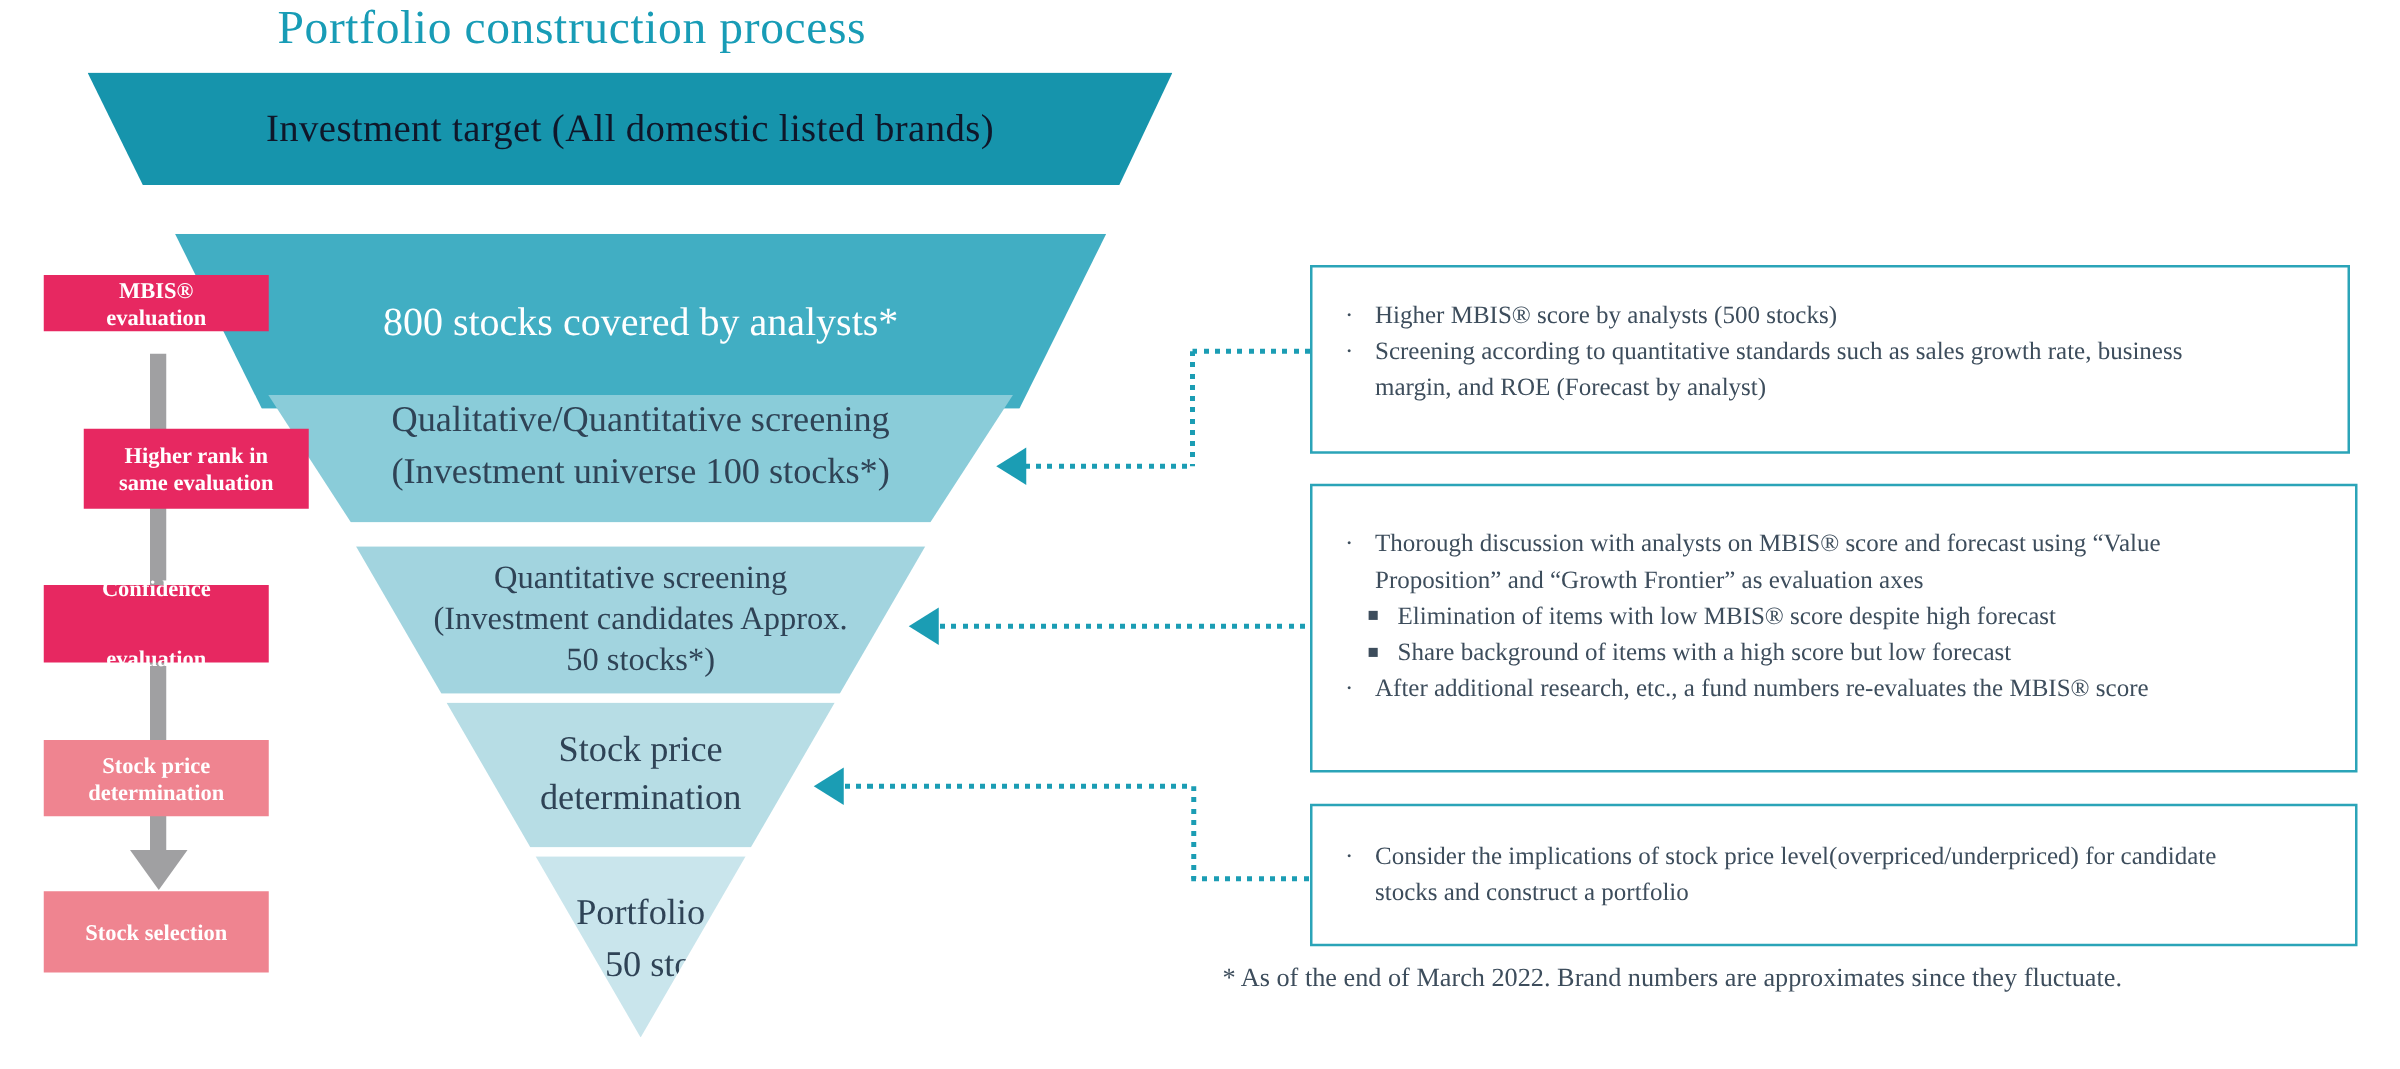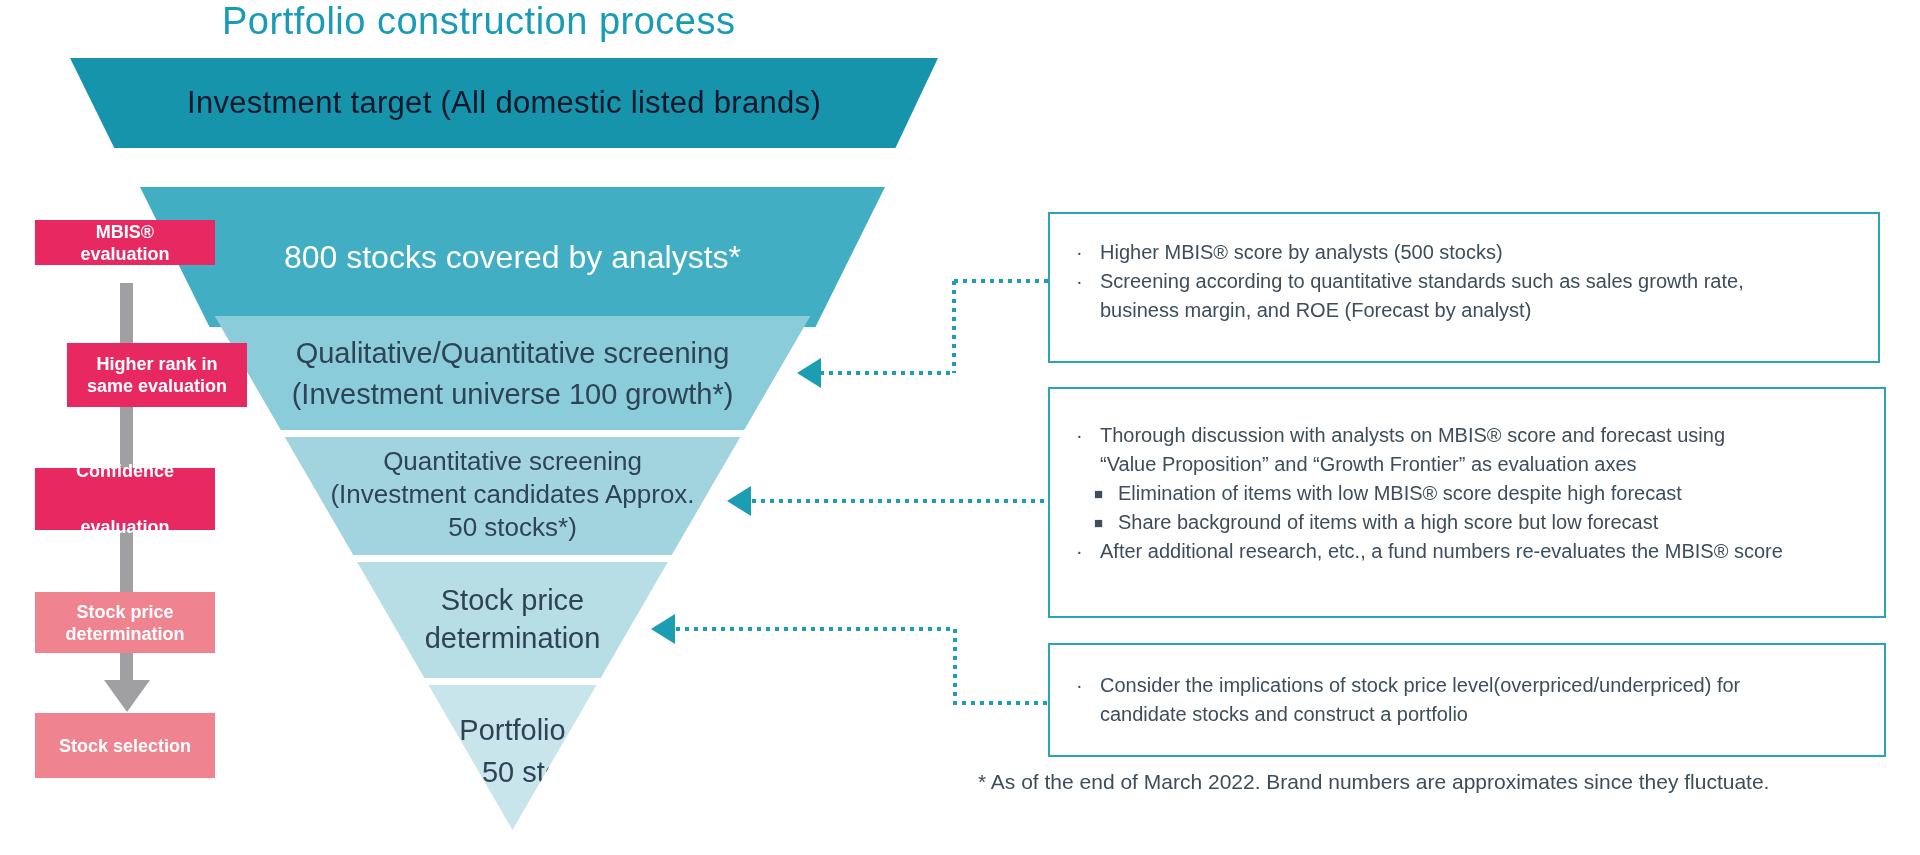--- a/index.html
+++ b/index.html
@@ -1,37 +1,37 @@
 <!DOCTYPE html>
 <html><head>
 <meta charset="utf-8">
 <style>
   html,body{margin:0;padding:0;background:#ffffff;}
   .stage{
     position:relative;width:1920px;height:855px;background:#ffffff;overflow:hidden;
-    font-family:Liberation Sans, sans-serif;
+    font-family:Liberation Serif, serif;
     border-radius:13px;
   }
   
   .page-title{
     position:absolute;left:222px;top:0px;font-size:38px;color:#189cb6;
     font-weight:400;letter-spacing:0.5px;white-space:nowrap;
   }
   
   .band{
     position:absolute;left:70px;top:58px;width:868px;height:90px;background:#1694ac;
     clip-path:polygon(0 0,100% 0,95.1% 100%,5.1% 100%);
     display:flex;align-items:center;justify-content:center;
   }
   .band span{color:#0f172a;font-size:31px;letter-spacing:0.3px;}
   .lvl{position:absolute;left:140px;width:745px;display:flex;flex-direction:column;align-items:center;}
   .lvl span{display:block;text-align:center;}
   .lvl1{top:187px;height:140px;background:#41aec3;clip-path:polygon(0 0,100% 0,90.67% 100%,9.33% 100%);justify-content:center;}
   .lvl1 span{color:#ffffff;font-size:32px;}
-  .lvl2{top:316px;height:114px;background:#8accd9;clip-path:polygon(10.02% 0,89.98% 0,81.1% 100%,18.9% 100%);padding-top:17px;box-sizing:border-box;}
+  .lvl2{top:316px;height:102px;background:#8accd9;clip-path:polygon(10.02% 0,89.98% 0,81.1% 100%,18.9% 100%);box-sizing:border-box;}
   .lvl2 span{color:#2f4356;font-size:29px;line-height:41px;}
   .lvl3{top:437px;height:118px;background:#a2d4df;clip-path:polygon(19.43% 0,80.57% 0,71.38% 100%,28.62% 100%);padding-top:8px;box-sizing:border-box;}
   .lvl3 span{color:#2f4356;font-size:26px;line-height:33px;}
   .lvl4{top:562px;height:116px;background:#b7dde5;clip-path:polygon(29.15% 0,70.85% 0,61.83% 100%,38.17% 100%);padding-top:19px;box-sizing:border-box;}
   .lvl4 span{color:#2f4356;font-size:29px;line-height:38px;}
   .lvl5{top:685px;height:145px;background:#c9e5ec;clip-path:polygon(38.72% 0,61.28% 0,50% 100%);padding-top:24px;box-sizing:border-box;}
   .lvl5 span{color:#2f4356;font-size:29px;line-height:42px;}
   
   .rail-bar{position:absolute;left:120px;top:283px;width:13px;height:399px;background:#a0a0a2;}
   .rail-head{position:absolute;left:104px;top:680px;width:0;height:0;
@@ -81,21 +81,21 @@
 
   <div class="band">
     <span>Investment target (All domestic listed brands)</span>
   </div>
 
   <div class="lvl lvl1">
     <span>800 stocks covered by analysts*</span>
   </div>
   <div class="lvl lvl2">
     <span>Qualitative/Quantitative screening</span>
-    <span>(Investment universe 100 growth*)</span>
+    <span>(Investment universe 100 stocks*)</span>
   </div>
   <div class="lvl lvl3">
     <span>Quantitative screening</span>
     <span>(Investment candidates Approx.</span>
     <span>50 stocks*)</span>
   </div>
   <div class="lvl lvl4">
     <span>Stock price</span>
     <span>determination</span>
   </div>

